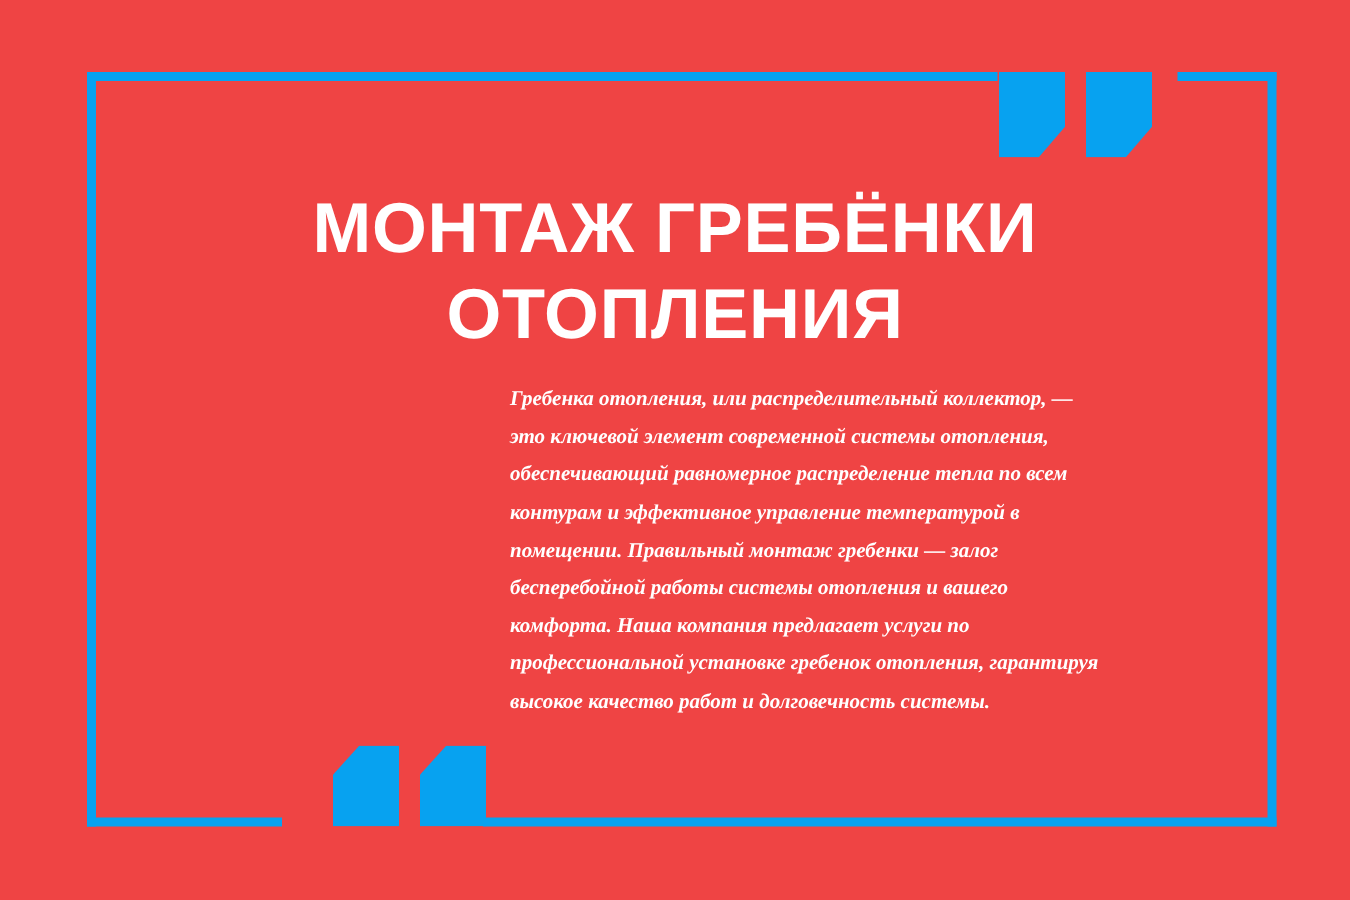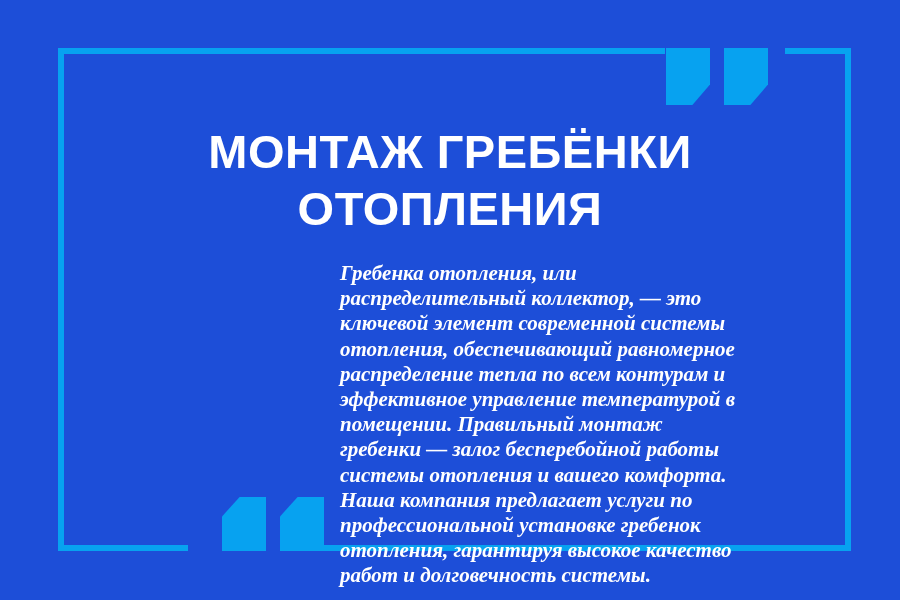--- a/index.html
+++ b/index.html
@@ -4,21 +4,21 @@
 <style>
   html, body {
     margin: 0;
     padding: 0;
     background: #2d3a8c;
   }
   #slide {
     position: relative;
     width: 900px;
     height: 600px;
-    background: #1d4ed8;
+    background: #ef4444;
     overflow: hidden;
     font-family: "Liberation Sans", sans-serif;
   }
 
   
   .frame-bar {
     position: absolute;
     background: #07a2f0;
   }
   #frame-top-left   { left: 58px;  top: 48px;  width: 607px; height: 6px; }
@@ -77,21 +77,21 @@
   
   #body-copy {
     position: absolute;
     left: 340px;
     top: 240px;
     width: 400px;
     color: #ffffff;
     font-family: "Liberation Serif", serif;
     font-style: italic;
     font-weight: 700;
-    font-size: 21px;
+    font-size: 14px;
     line-height: 25.2px;
     text-align: left;
     z-index: 3;
   }
 </style>
 </head>
 <body>
 
 <div id="slide">
 

